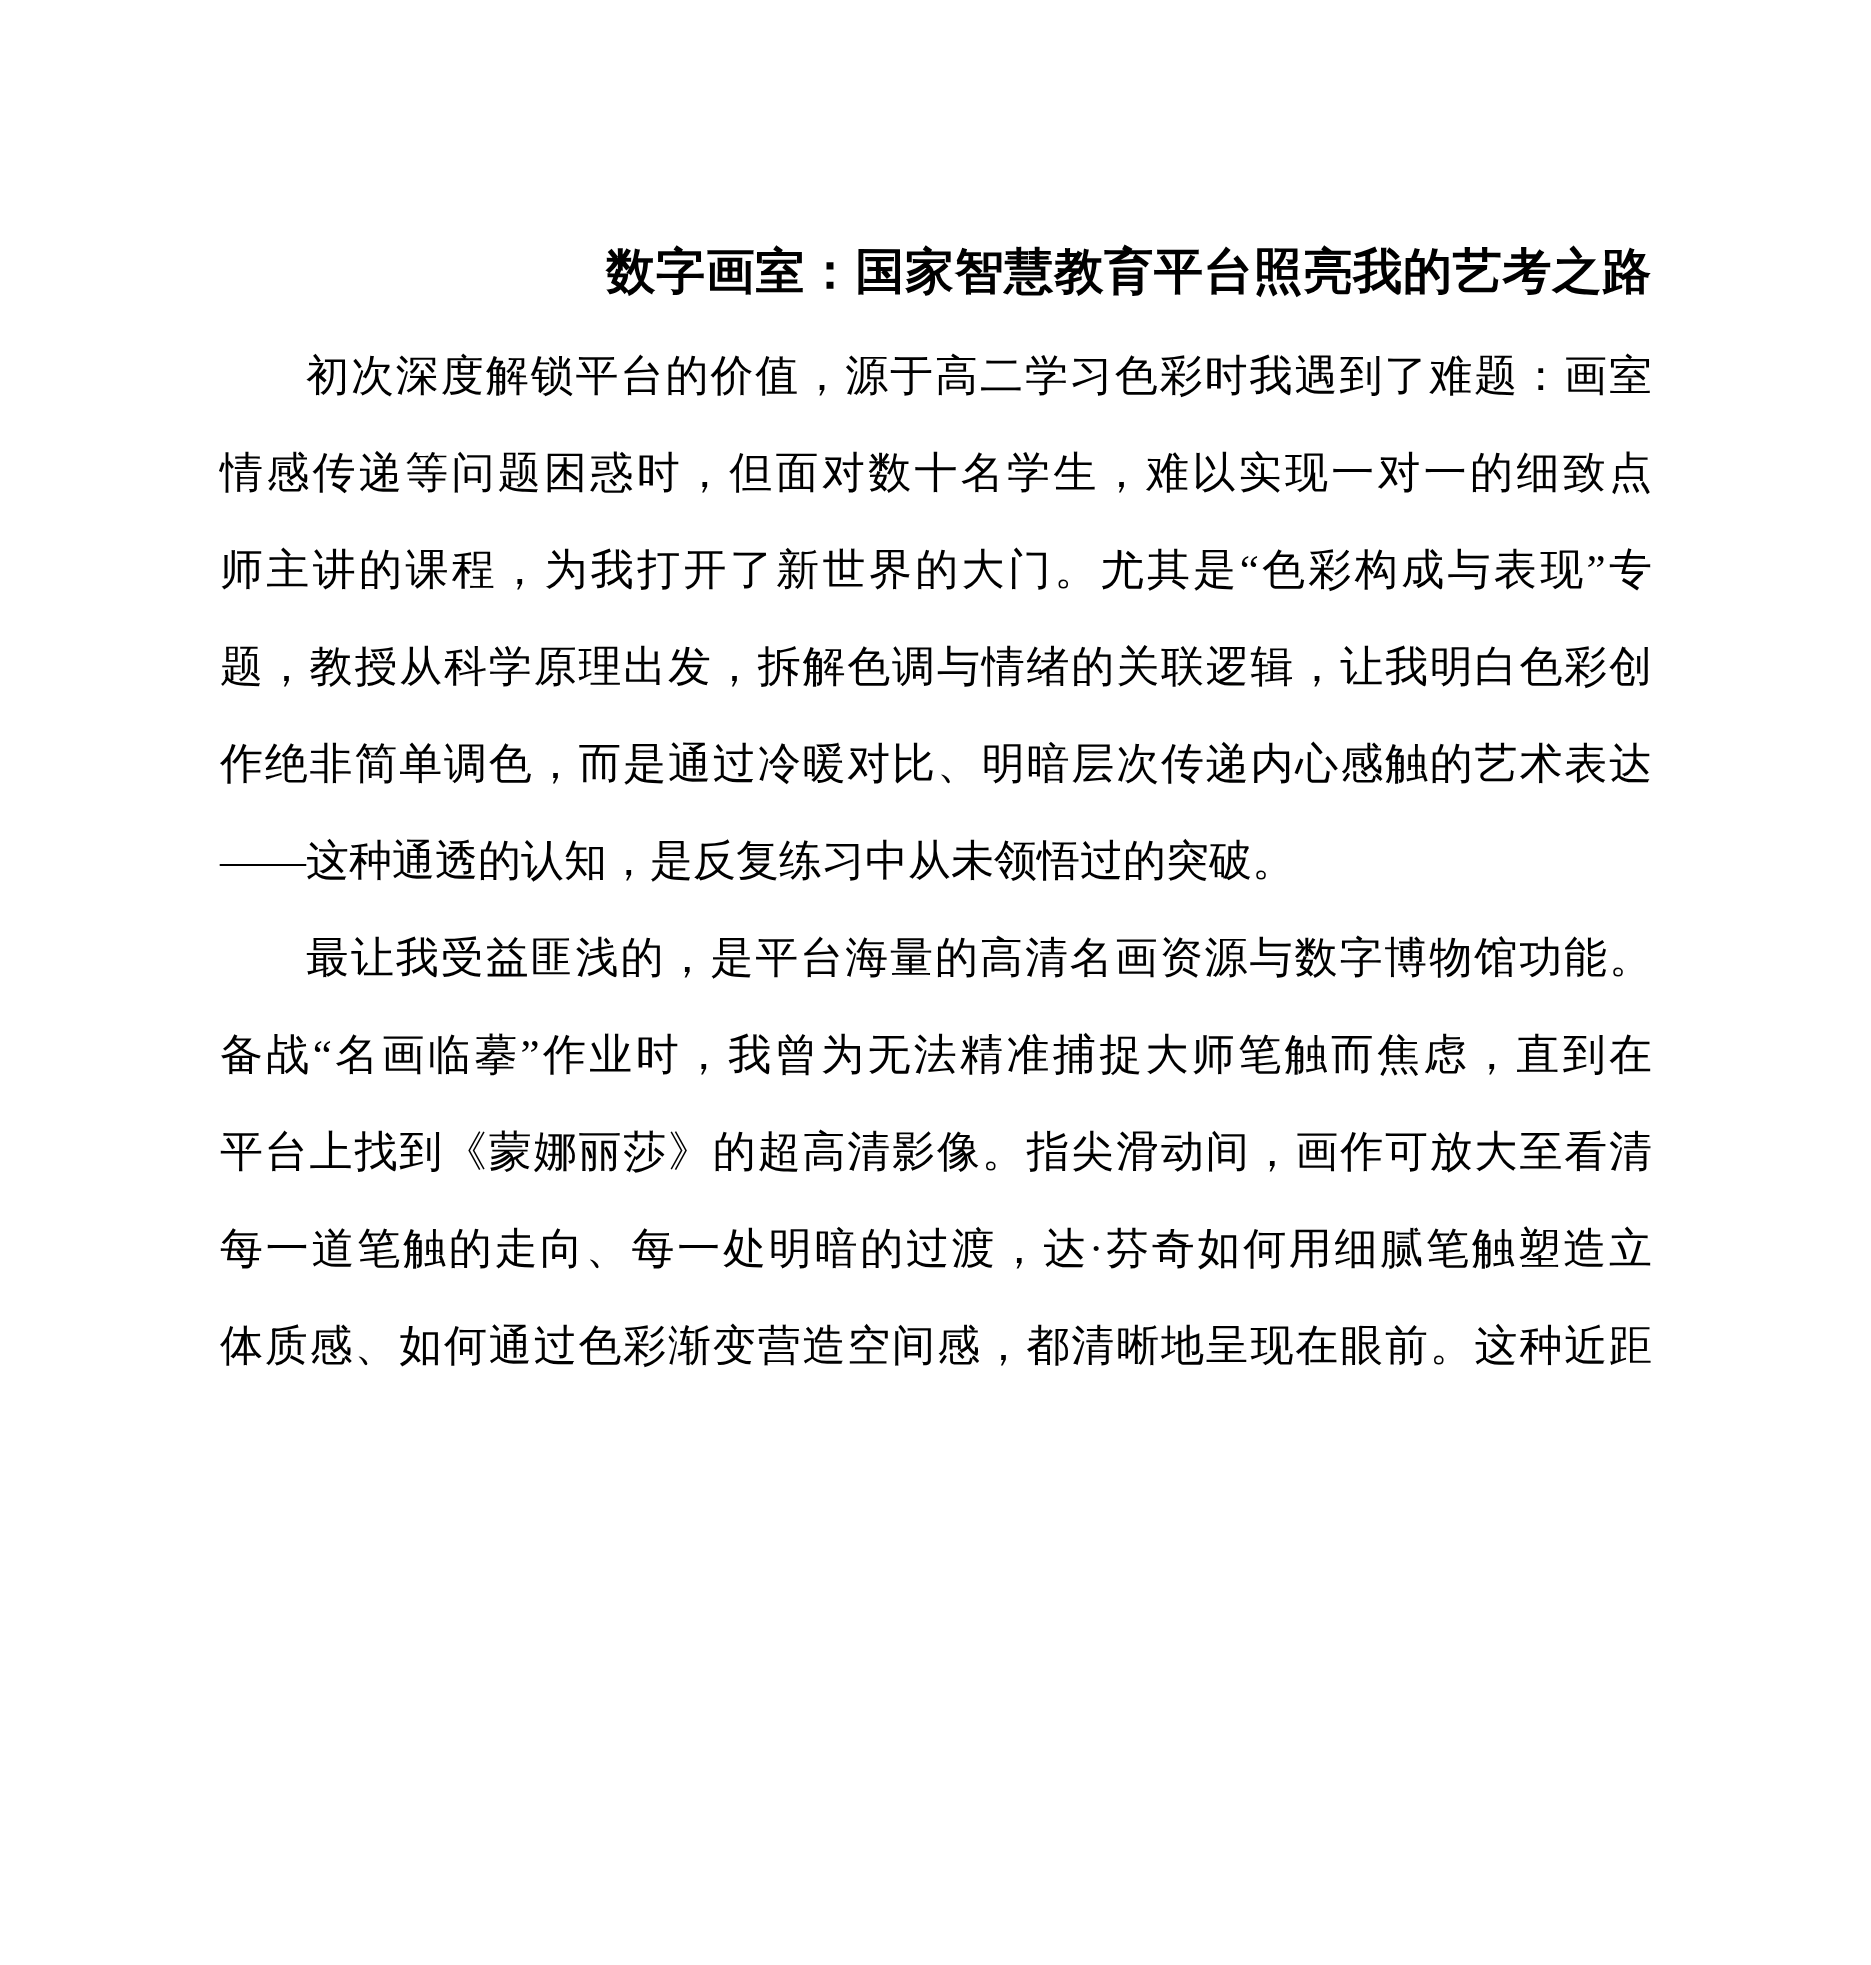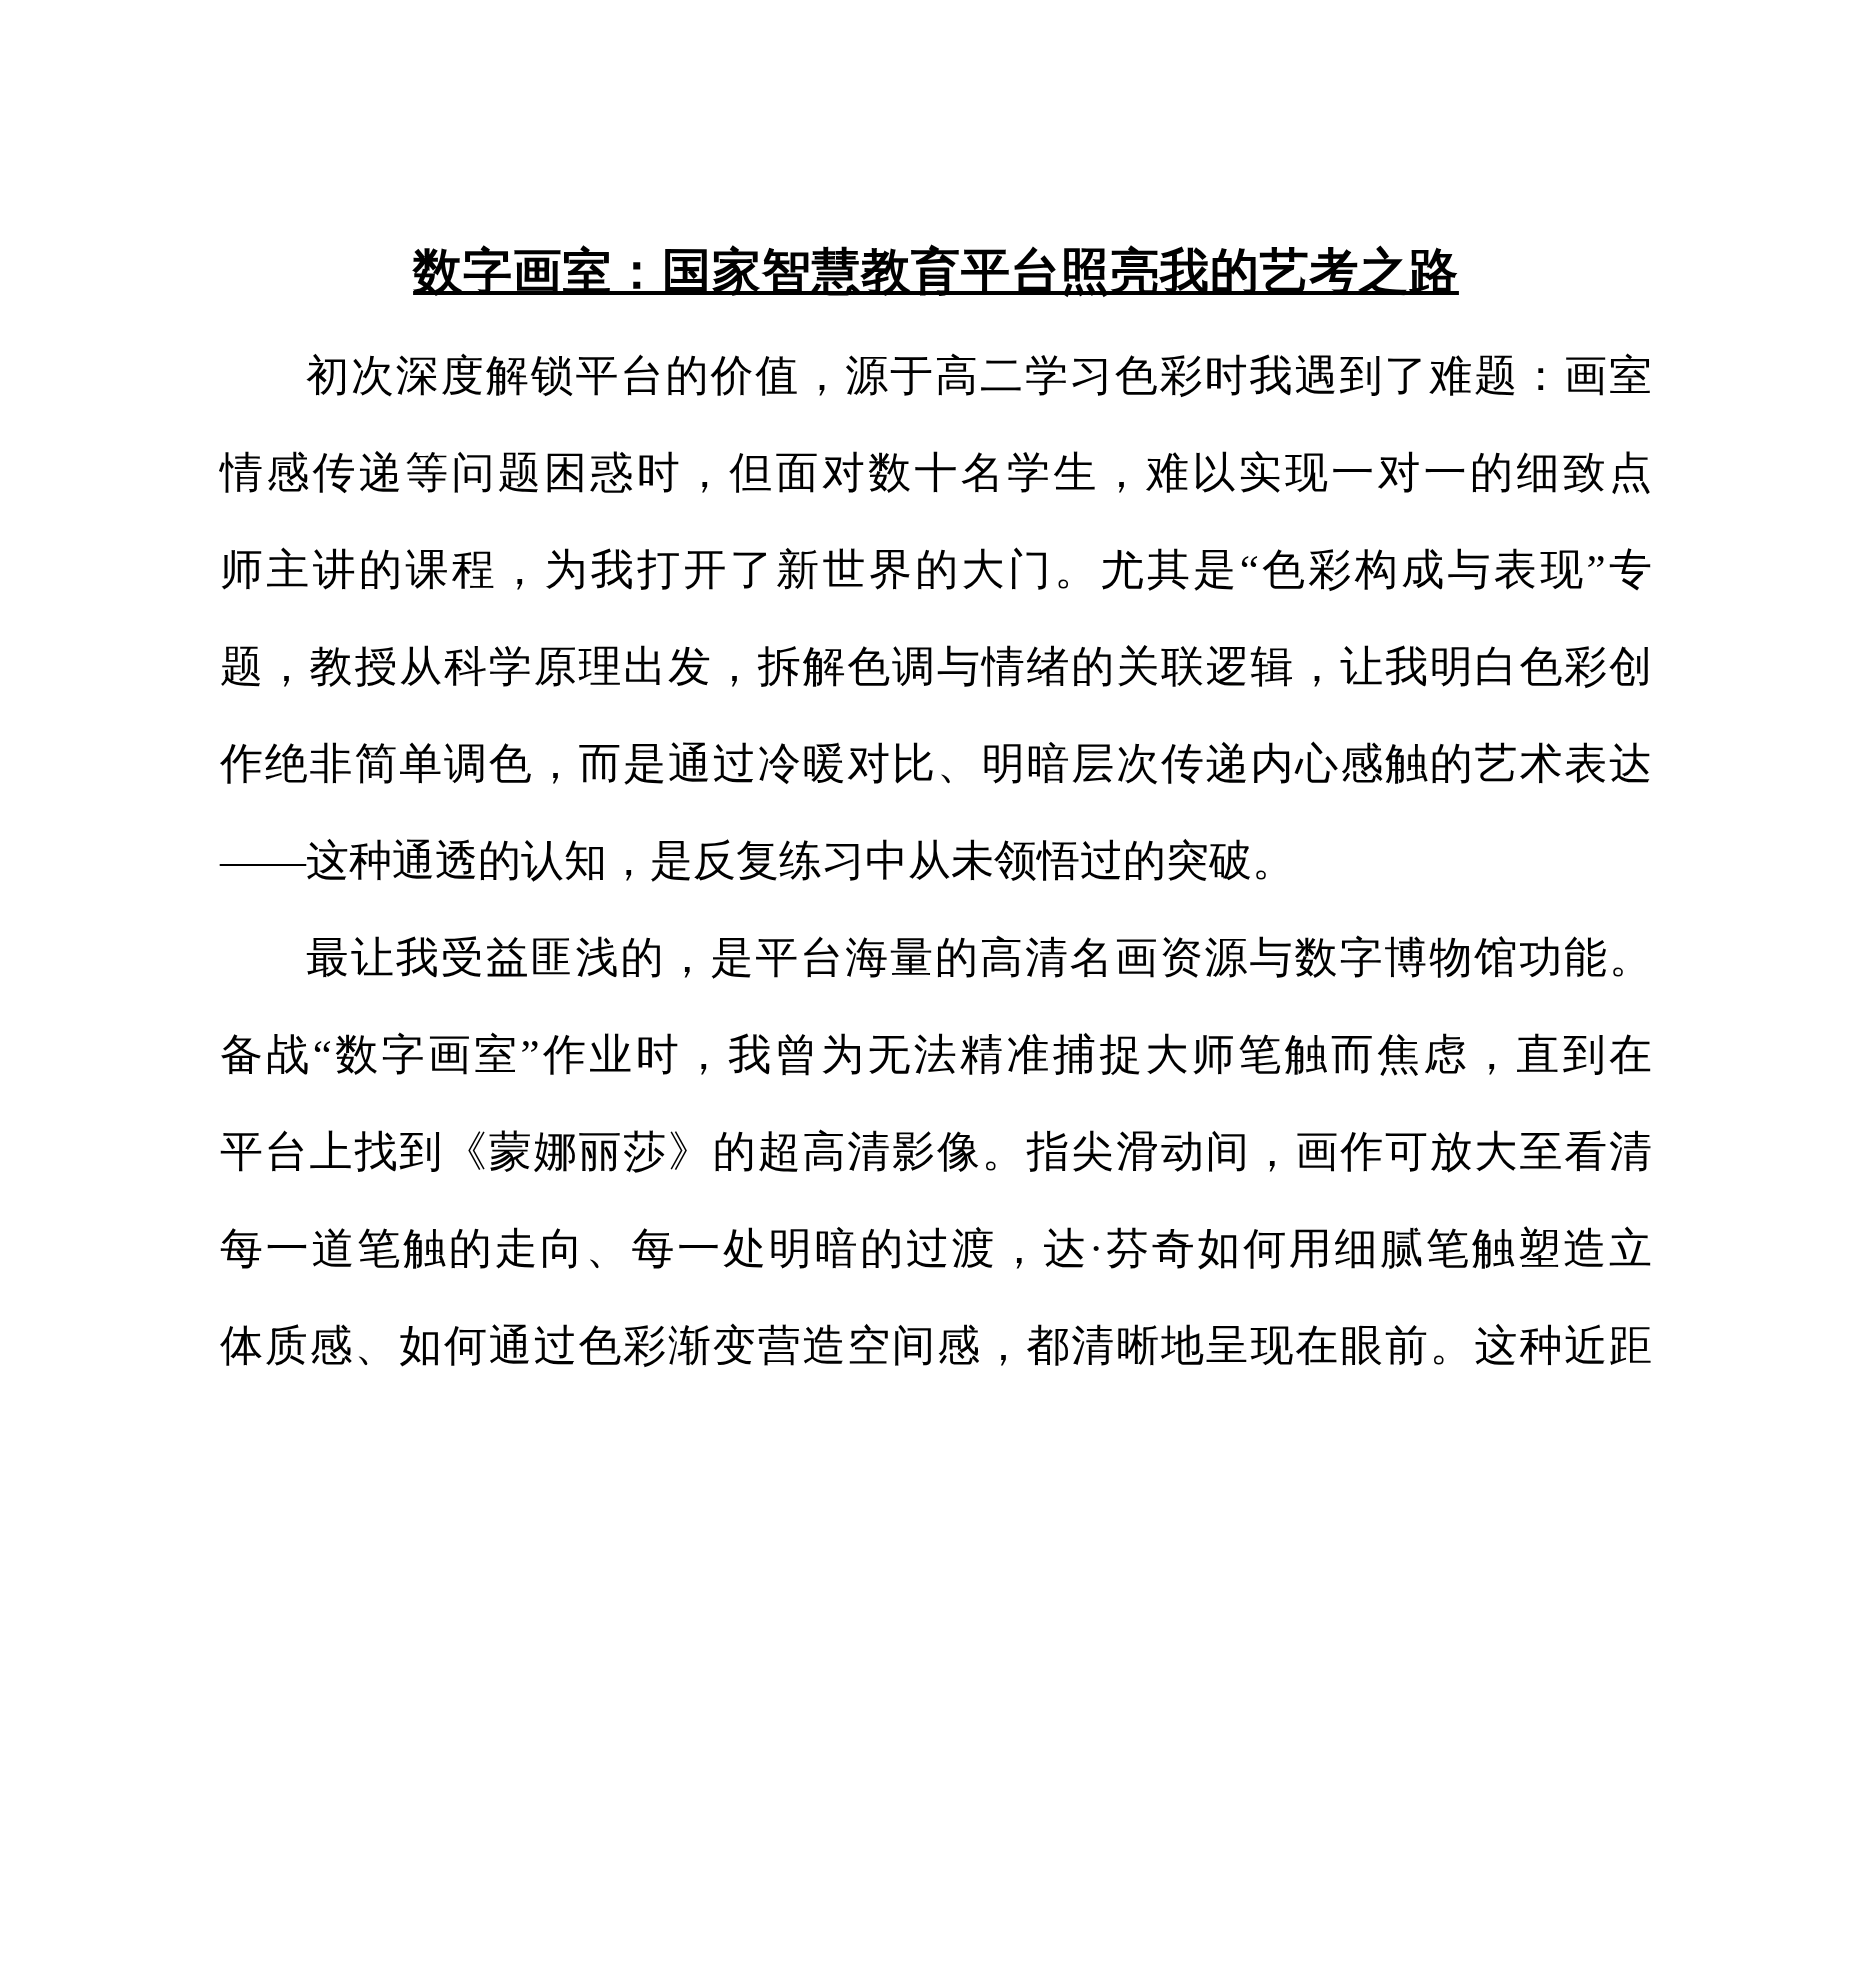--- a/index.html
+++ b/index.html
@@ -19,23 +19,22 @@
   .doc {
     margin: 0 220px;
     padding-top: 230px;
   }
   .title {
     margin: 0 0 13.8px 0;
     font-family: "Liberation Sans", "DejaVu Sans", sans-serif;
     font-weight: 700;
     font-size: 49px;
     line-height: 83px;
-    text-align: center;
+    text-align: right;
     letter-spacing: 0.8px;
-    text-decoration: underline;
   }
   .para {
     margin: 0;
     padding: 0;
   }
   .line {
     font-size: 43px;
     line-height: 97px;
     text-align: justify;
     text-align-last: justify;
@@ -57,21 +56,21 @@
         <div class="para">
           <div class="line first">初次深度解锁平台的价值，源于高二学习色彩时我遇到了难题：画室</div>
           <div class="line">情感传递等问题困惑时，但面对数十名学生，难以实现一对一的细致点</div>
           <div class="line">师主讲的课程，为我打开了新世界的大门。尤其是“色彩构成与表现”专</div>
           <div class="line">题，教授从科学原理出发，拆解色调与情绪的关联逻辑，让我明白色彩创</div>
           <div class="line">作绝非简单调色，而是通过冷暖对比、明暗层次传递内心感触的艺术表达</div>
           <div class="line end">——这种通透的认知，是反复练习中从未领悟过的突破。</div>
         </div>
         <div class="para">
           <div class="line first">最让我受益匪浅的，是平台海量的高清名画资源与数字博物馆功能。</div>
-          <div class="line">备战“数字画室”作业时，我曾为无法精准捕捉大师笔触而焦虑，直到在</div>
+          <div class="line">备战“名画临摹”作业时，我曾为无法精准捕捉大师笔触而焦虑，直到在</div>
           <div class="line">平台上找到《蒙娜丽莎》的超高清影像。指尖滑动间，画作可放大至看清</div>
           <div class="line">每一道笔触的走向、每一处明暗的过渡，达·芬奇如何用细腻笔触塑造立</div>
           <div class="line">体质感、如何通过色彩渐变营造空间感，都清晰地呈现在眼前。这种近距</div>
         </div>
       </div>
   </div>
 </div>
 
 
 </body></html>

